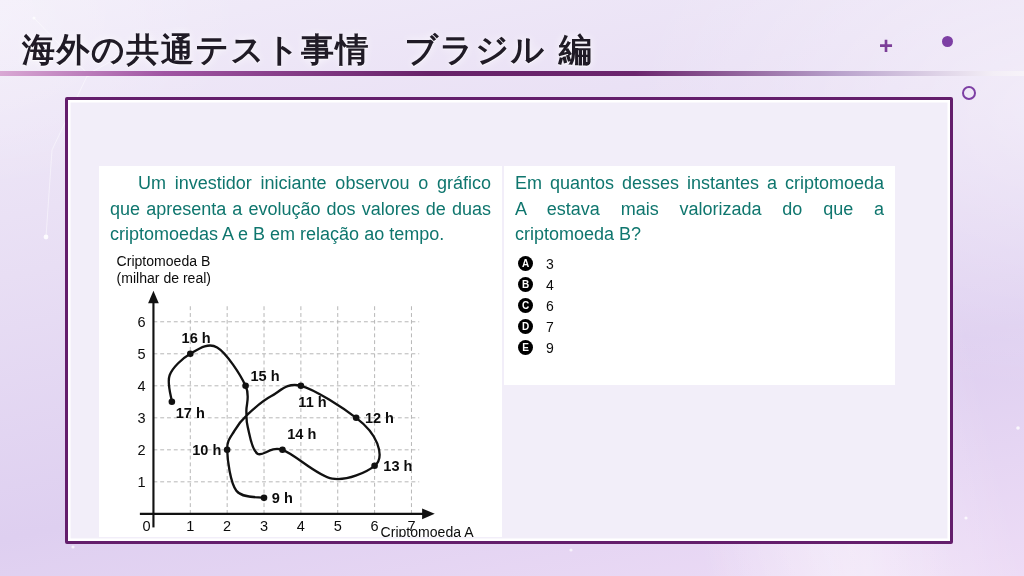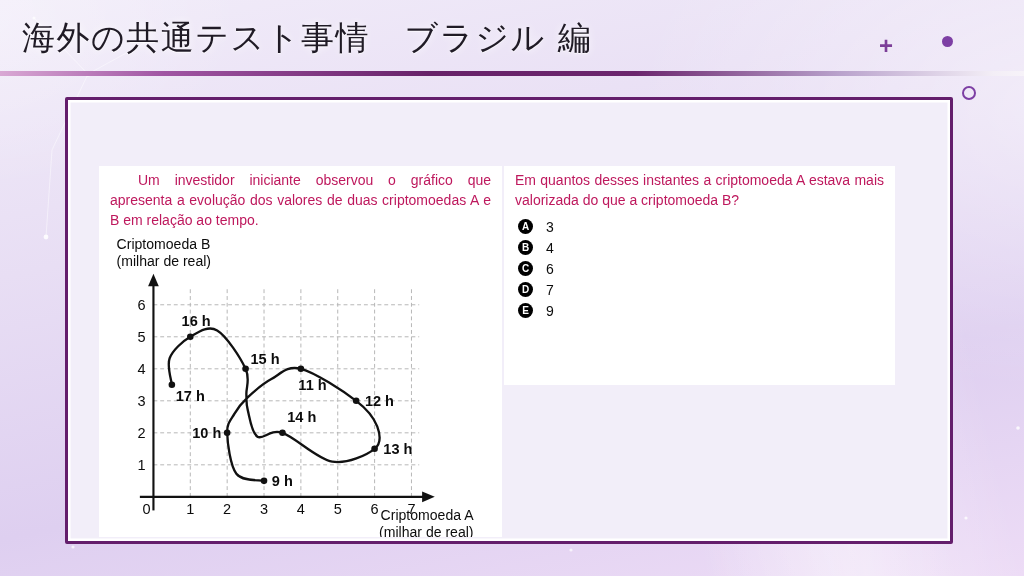--- a/index.html
+++ b/index.html
@@ -12,23 +12,23 @@
       linear-gradient(168deg,#f1ecf9 0%,#e8def4 35%,#decff0 68%,#eddcf6 100%);
   }
   .swoosh{ position:absolute; pointer-events:none; }
   .s1{ right:-140px; bottom:-110px; width:620px; height:330px; transform:rotate(-38deg);
        background:linear-gradient(115deg, rgba(255,255,255,0) 28%, rgba(255,255,255,.33) 50%, rgba(255,255,255,0) 72%); }
   .s2{ right:-60px; bottom:-160px; width:520px; height:280px; transform:rotate(-35deg);
        background:linear-gradient(115deg, rgba(255,255,255,0) 30%, rgba(255,255,255,.22) 52%, rgba(255,255,255,0) 74%); }
   .constellation{ position:absolute; left:0; top:0; width:1024px; height:576px; pointer-events:none; }
 
   .title{
-    position:absolute; left:22px; top:16px; white-space:nowrap;
+    position:absolute; left:22px; top:28px; white-space:nowrap;
     font-family:"DejaVu Sans","Liberation Sans",sans-serif;
-    font-size:33px; font-weight:400; letter-spacing:1.5px; color:#201b26;
+    font-size:33px; font-weight:700; letter-spacing:1.5px; color:#201b26;
     text-shadow:0 1px 0 rgba(255,255,255,.65), 0 0 8px rgba(255,255,255,.9);
   }
   .underline{
     position:absolute; left:0; top:71px; width:1024px; height:5px;
     background:linear-gradient(90deg,#d9a8d4 0%,#a055a3 16%,#672269 42%,#6b256d 62%,#b9a2cc 82%,#f3eef6 97%,#f7f3f9 100%);
   }
   .plus{ position:absolute; left:879px; top:32px; font-size:24px; font-weight:bold; color:#7c3e98; }
   .dot-filled{ position:absolute; left:942px; top:36px; width:11px; height:11px; border-radius:50%; background:#7d3fa4; }
   .dot-open{ position:absolute; left:962px; top:86px; width:14px; height:14px; border:2.5px solid #7d3fa4; border-radius:50%; background:transparent; }
 
@@ -40,21 +40,21 @@
   .card-title{
     position:absolute; left:34px; top:7px; white-space:nowrap;
     font-family:"DejaVu Sans","Liberation Sans",sans-serif;
     font-size:37px; font-weight:800; letter-spacing:3px; color:#3f1d4e;
   }
   .panel{ position:absolute; background:#ffffff; overflow:hidden; }
   .left-panel{ left:31px; top:66px; width:403px; height:371px; }
   .right-panel{ left:436px; top:66px; width:391px; height:219px; }
 
   .ptext{
-    margin:5px 11px 0 11px; font-size:14px; line-height:1.42; color:#be185d;
+    margin:5px 11px 0 11px; font-size:18px; line-height:1.42; color:#0f766e;
     text-align:justify; text-align-last:left;
   }
   .indent{ text-indent:28px; }
   .question{ }
 
   .options{ margin:6px 0 0 14px; }
   .option{ display:flex; align-items:center; height:20px; margin-bottom:1px; }
   .badge{
     width:15px; height:15px; border-radius:50%; background:#000; color:#fff;
     font-size:10px; font-weight:bold; display:flex; align-items:center; justify-content:center;

